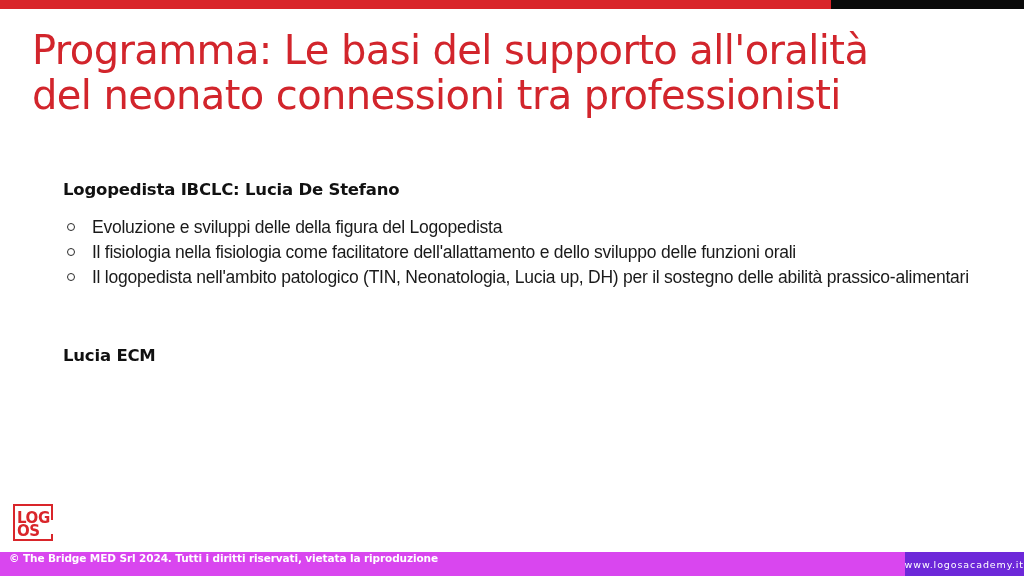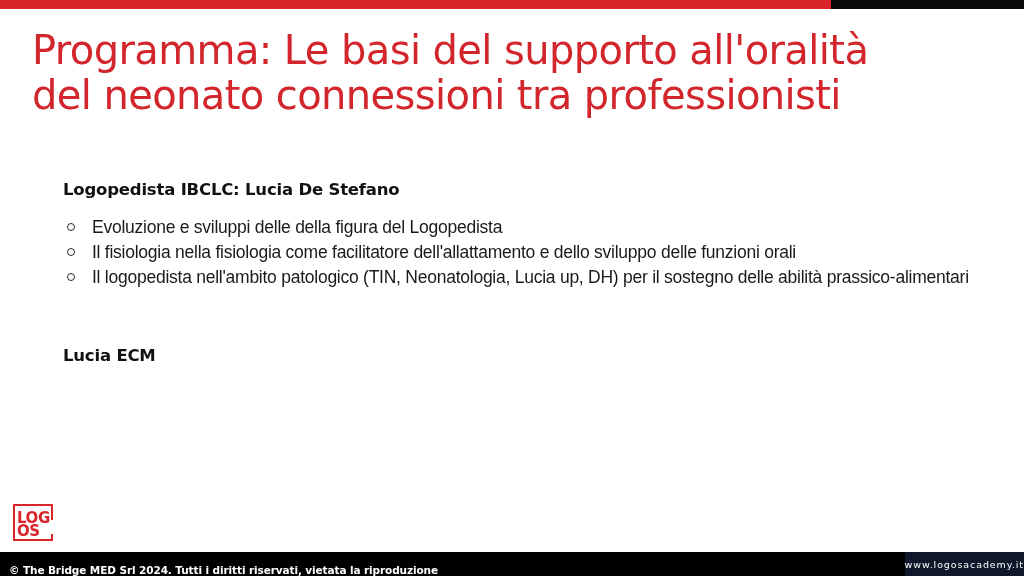--- a/index.html
+++ b/index.html
@@ -156,37 +156,37 @@
     position: absolute;
     left: 0;
     bottom: 0;
     width: 1024px;
     height: 24px;
     display: flex;
   }
   .footer-left {
     width: 955px;
     height: 100%;
-    background: #000000;
-    display: flex;
-    align-items: flex-end;
+    background: #d946ef;
+    display: flex;
+    align-items: flex-start;
   }
   .footer-left-text {
     color: #ffffff;
     font-family: "DejaVu Sans", sans-serif;
     font-size: 10.5px;
     font-weight: 700;
     letter-spacing: -0.1px;
     padding-left: 9px;
     white-space: nowrap;
   }
   .footer-right {
     flex: 1 1 auto;
     height: 100%;
-    background: #0f172a;
+    background: #6d28d9;
     display: flex;
     align-items: center;
     justify-content: center;
   }
   .footer-right-text {
     color: #ffffff;
     font-family: "DejaVu Sans", sans-serif;
     font-size: 9.5px;
     letter-spacing: 0.9px;
     white-space: nowrap;

